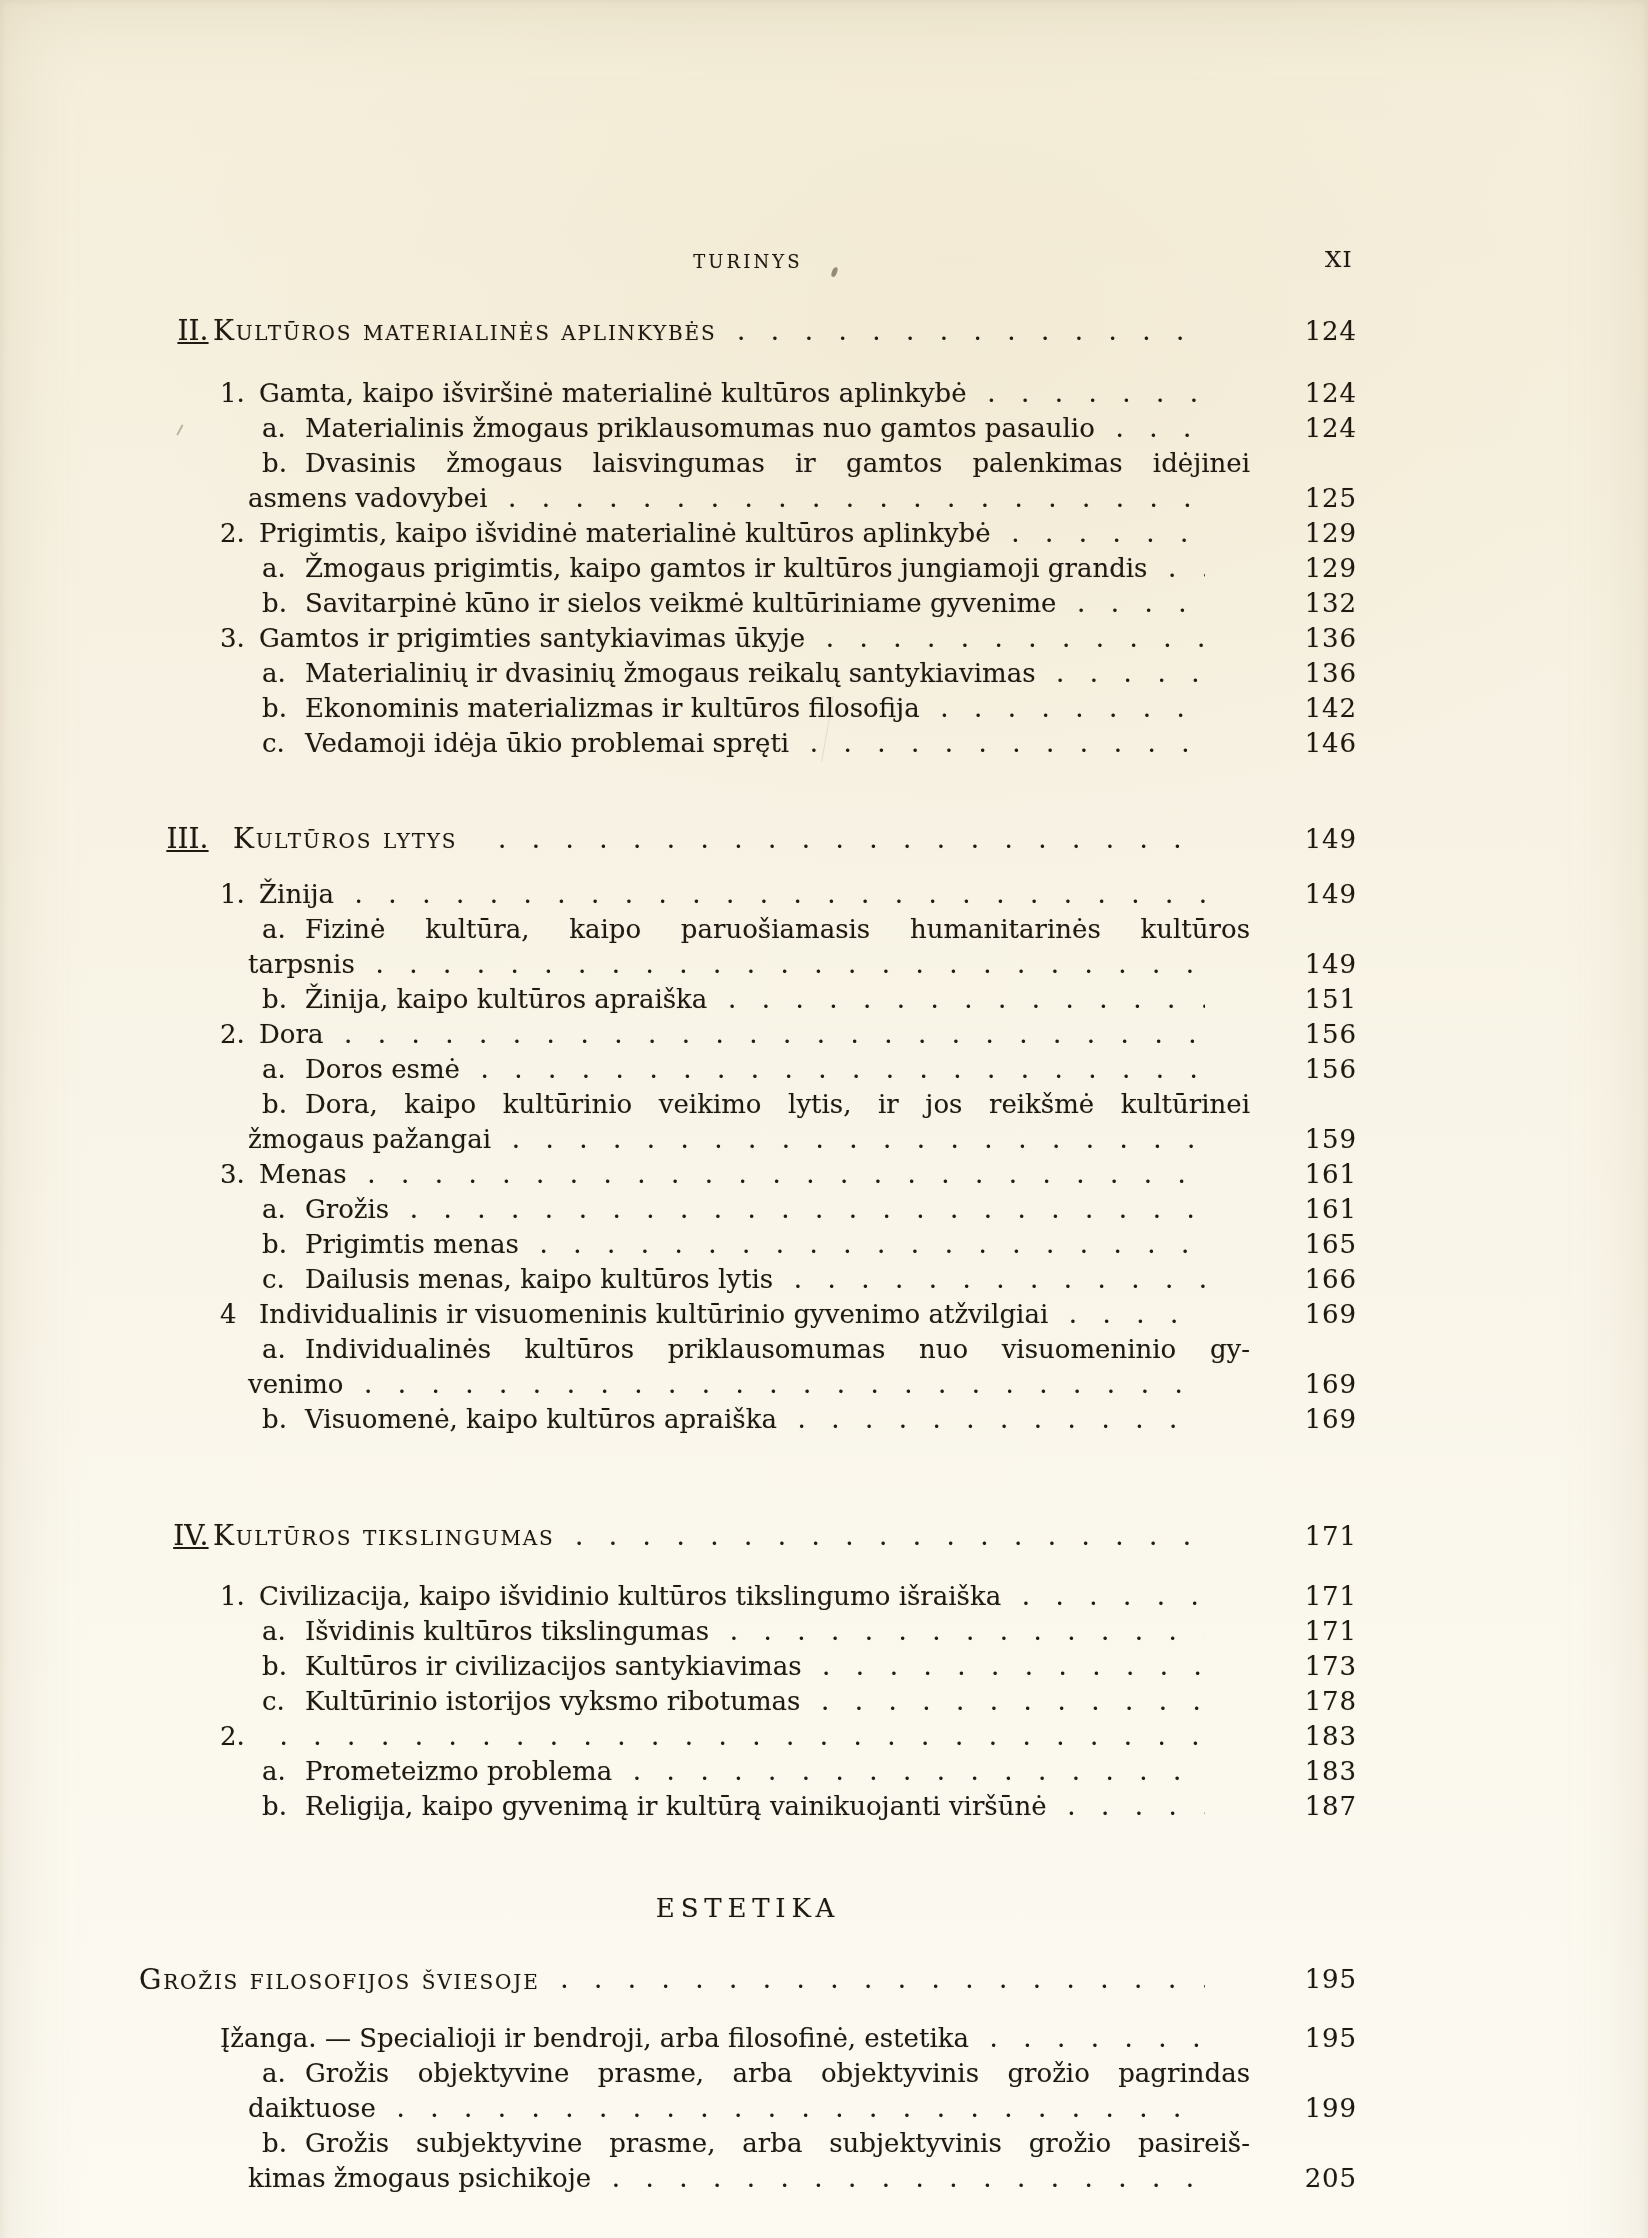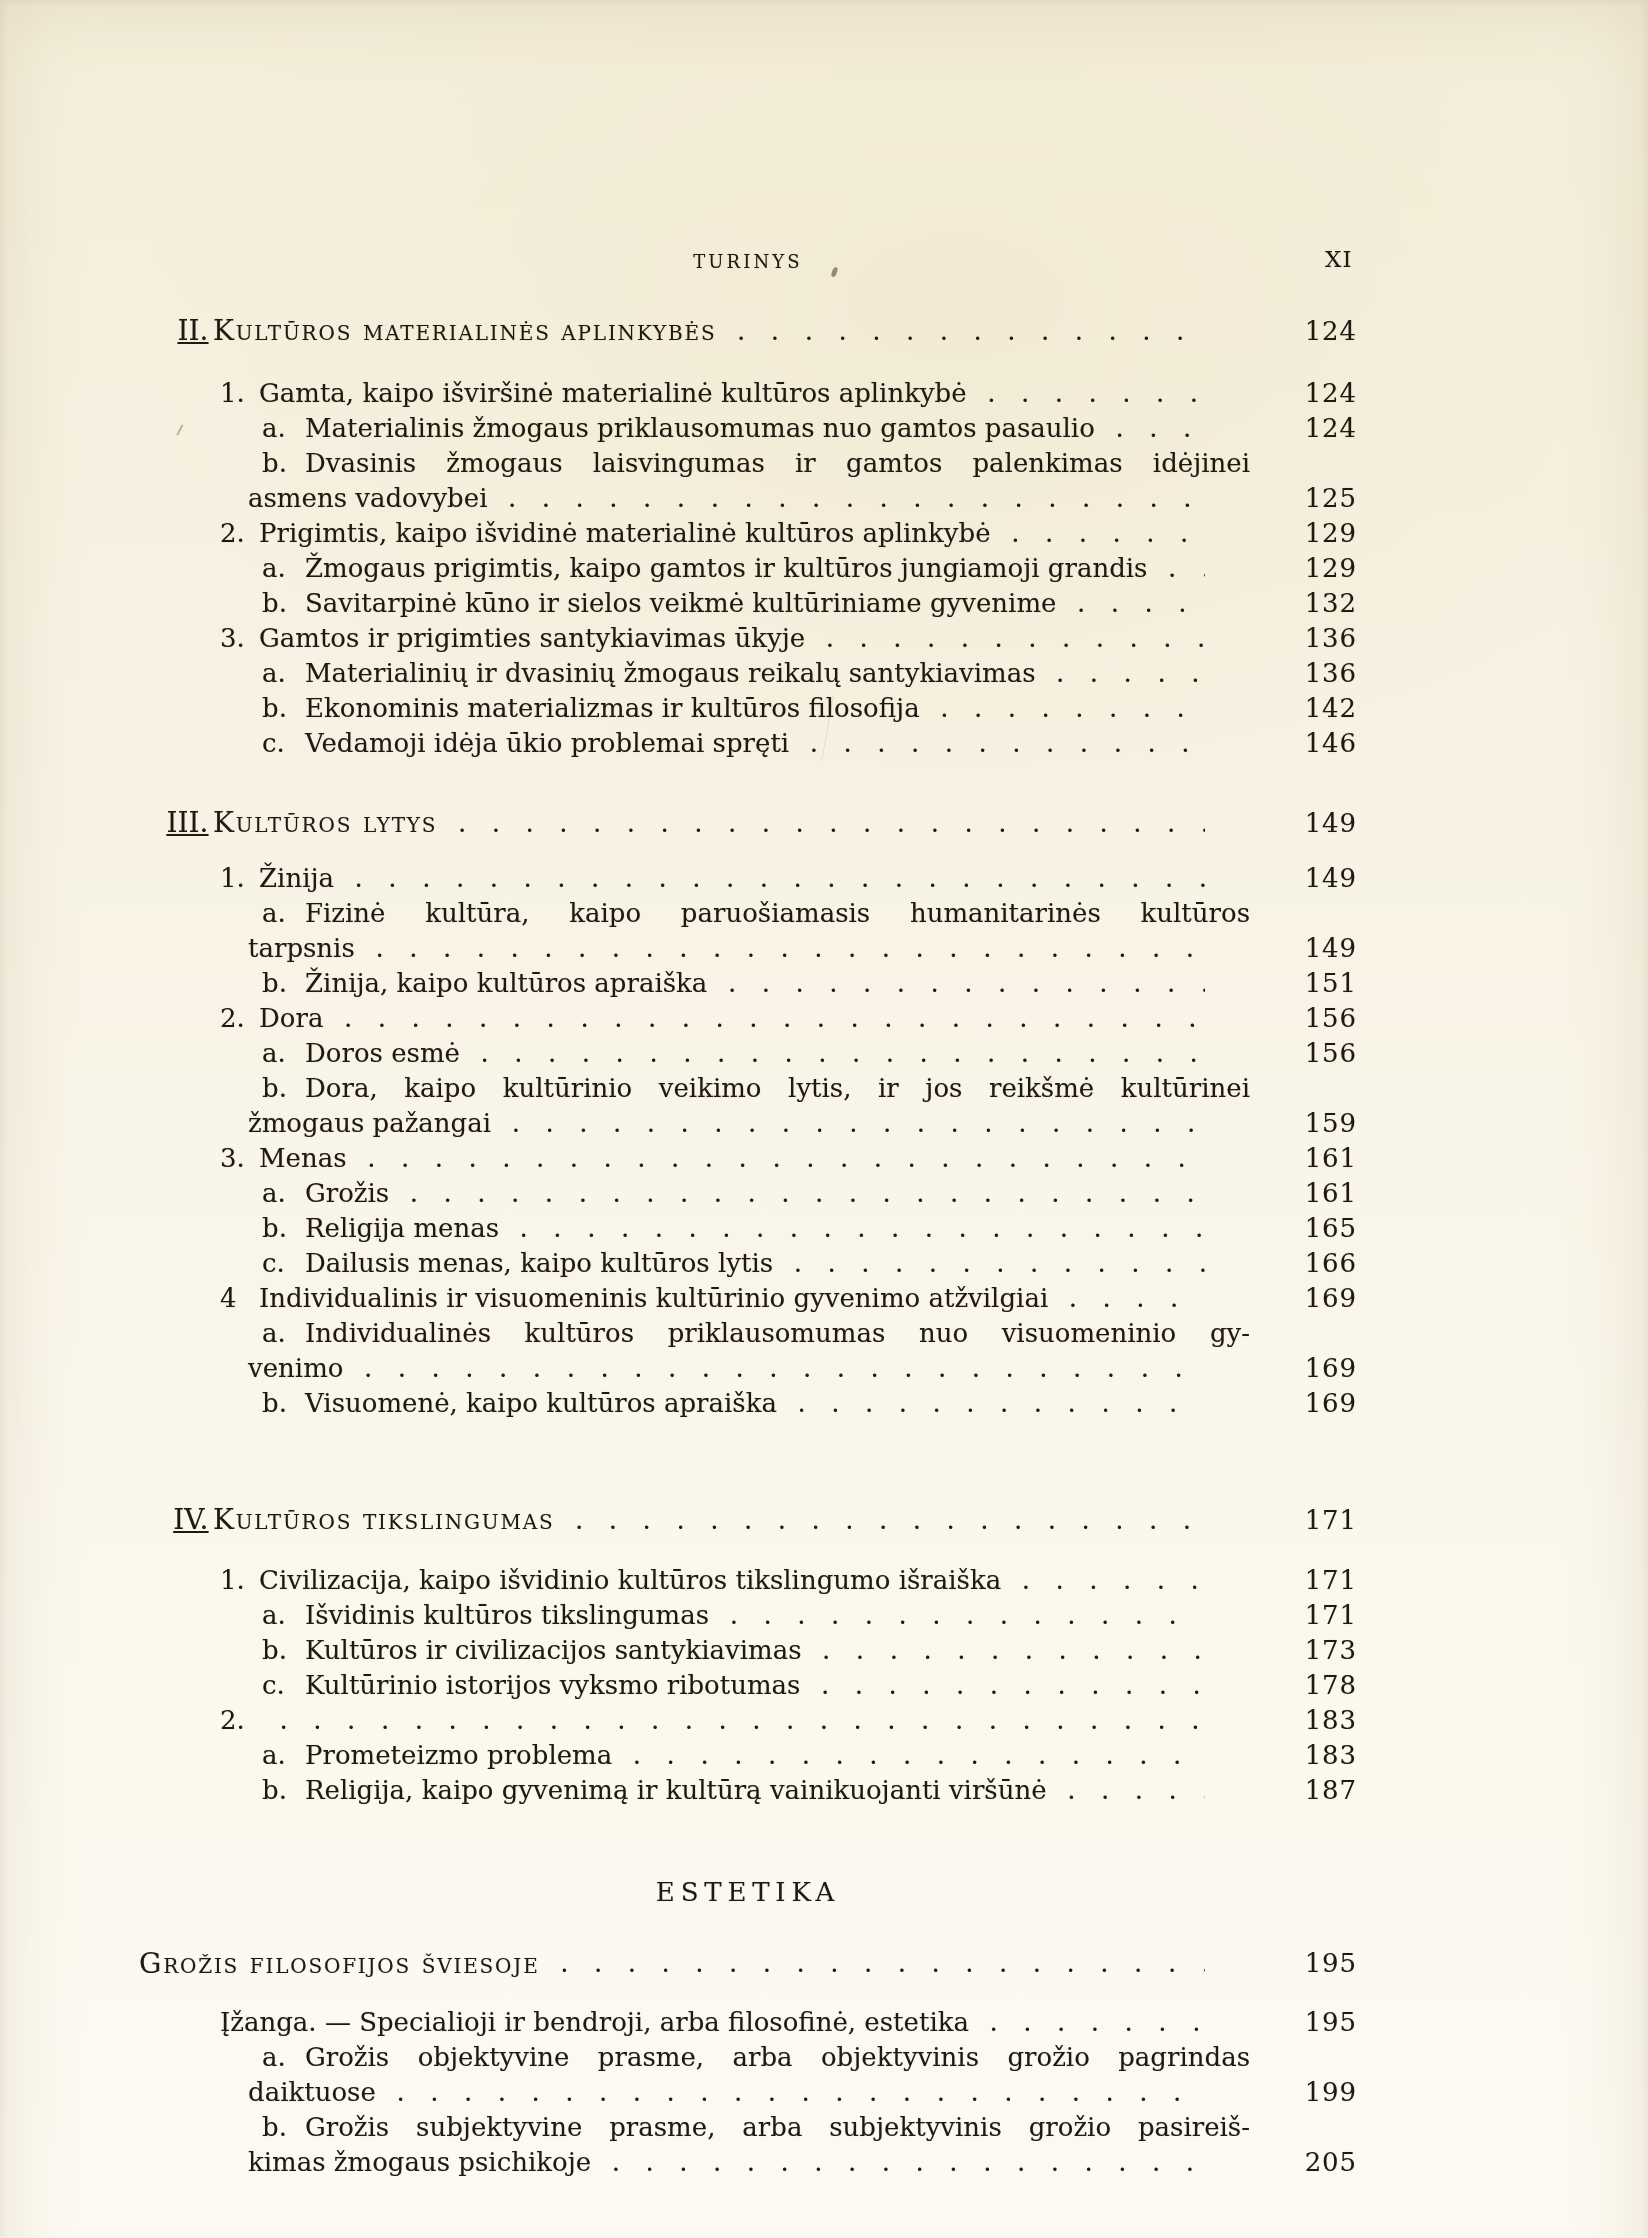--- a/index.html
+++ b/index.html
@@ -185,21 +185,21 @@
           <span class="txt">Ekonominis materializmas ir kultūros filosofija</span>
           <span class="leader" aria-hidden="true">................................................</span>
           <span class="pg">142</span>
         </div>
         <div class="row r-alpha">
           <span class="lbl">c.</span>
           <span class="txt">Vedamoji idėja ūkio problemai spręti</span>
           <span class="leader" aria-hidden="true">................................................</span>
           <span class="pg">146</span>
         </div>
-        <div class="row r-sec" style="margin-top: 44px;">
+        <div class="row r-sec" style="margin-top: 60px; gap: 20px;">
           <span class="lbl">III.</span>
           <span class="txt sc">Kultūros lytys</span>
           <span class="leader" aria-hidden="true">................................................</span>
           <span class="pg">149</span>
         </div>
         <div class="row r-num" style="margin-top: 20px;">
           <span class="lbl">1.</span>
           <span class="txt">Žinija</span>
           <span class="leader" aria-hidden="true">................................................</span>
           <span class="pg">149</span>
@@ -247,21 +247,21 @@
           <span class="pg">161</span>
         </div>
         <div class="row r-alpha">
           <span class="lbl">a.</span>
           <span class="txt">Grožis</span>
           <span class="leader" aria-hidden="true">................................................</span>
           <span class="pg">161</span>
         </div>
         <div class="row r-alpha">
           <span class="lbl">b.</span>
-          <span class="txt">Religija menas</span>
+          <span class="txt">Prigimtis menas</span>
           <span class="leader" aria-hidden="true">................................................</span>
           <span class="pg">165</span>
         </div>
         <div class="row r-alpha">
           <span class="lbl">c.</span>
           <span class="txt">Dailusis menas, kaipo kultūros lytis</span>
           <span class="leader" aria-hidden="true">................................................</span>
           <span class="pg">166</span>
         </div>
         <div class="row r-num">

